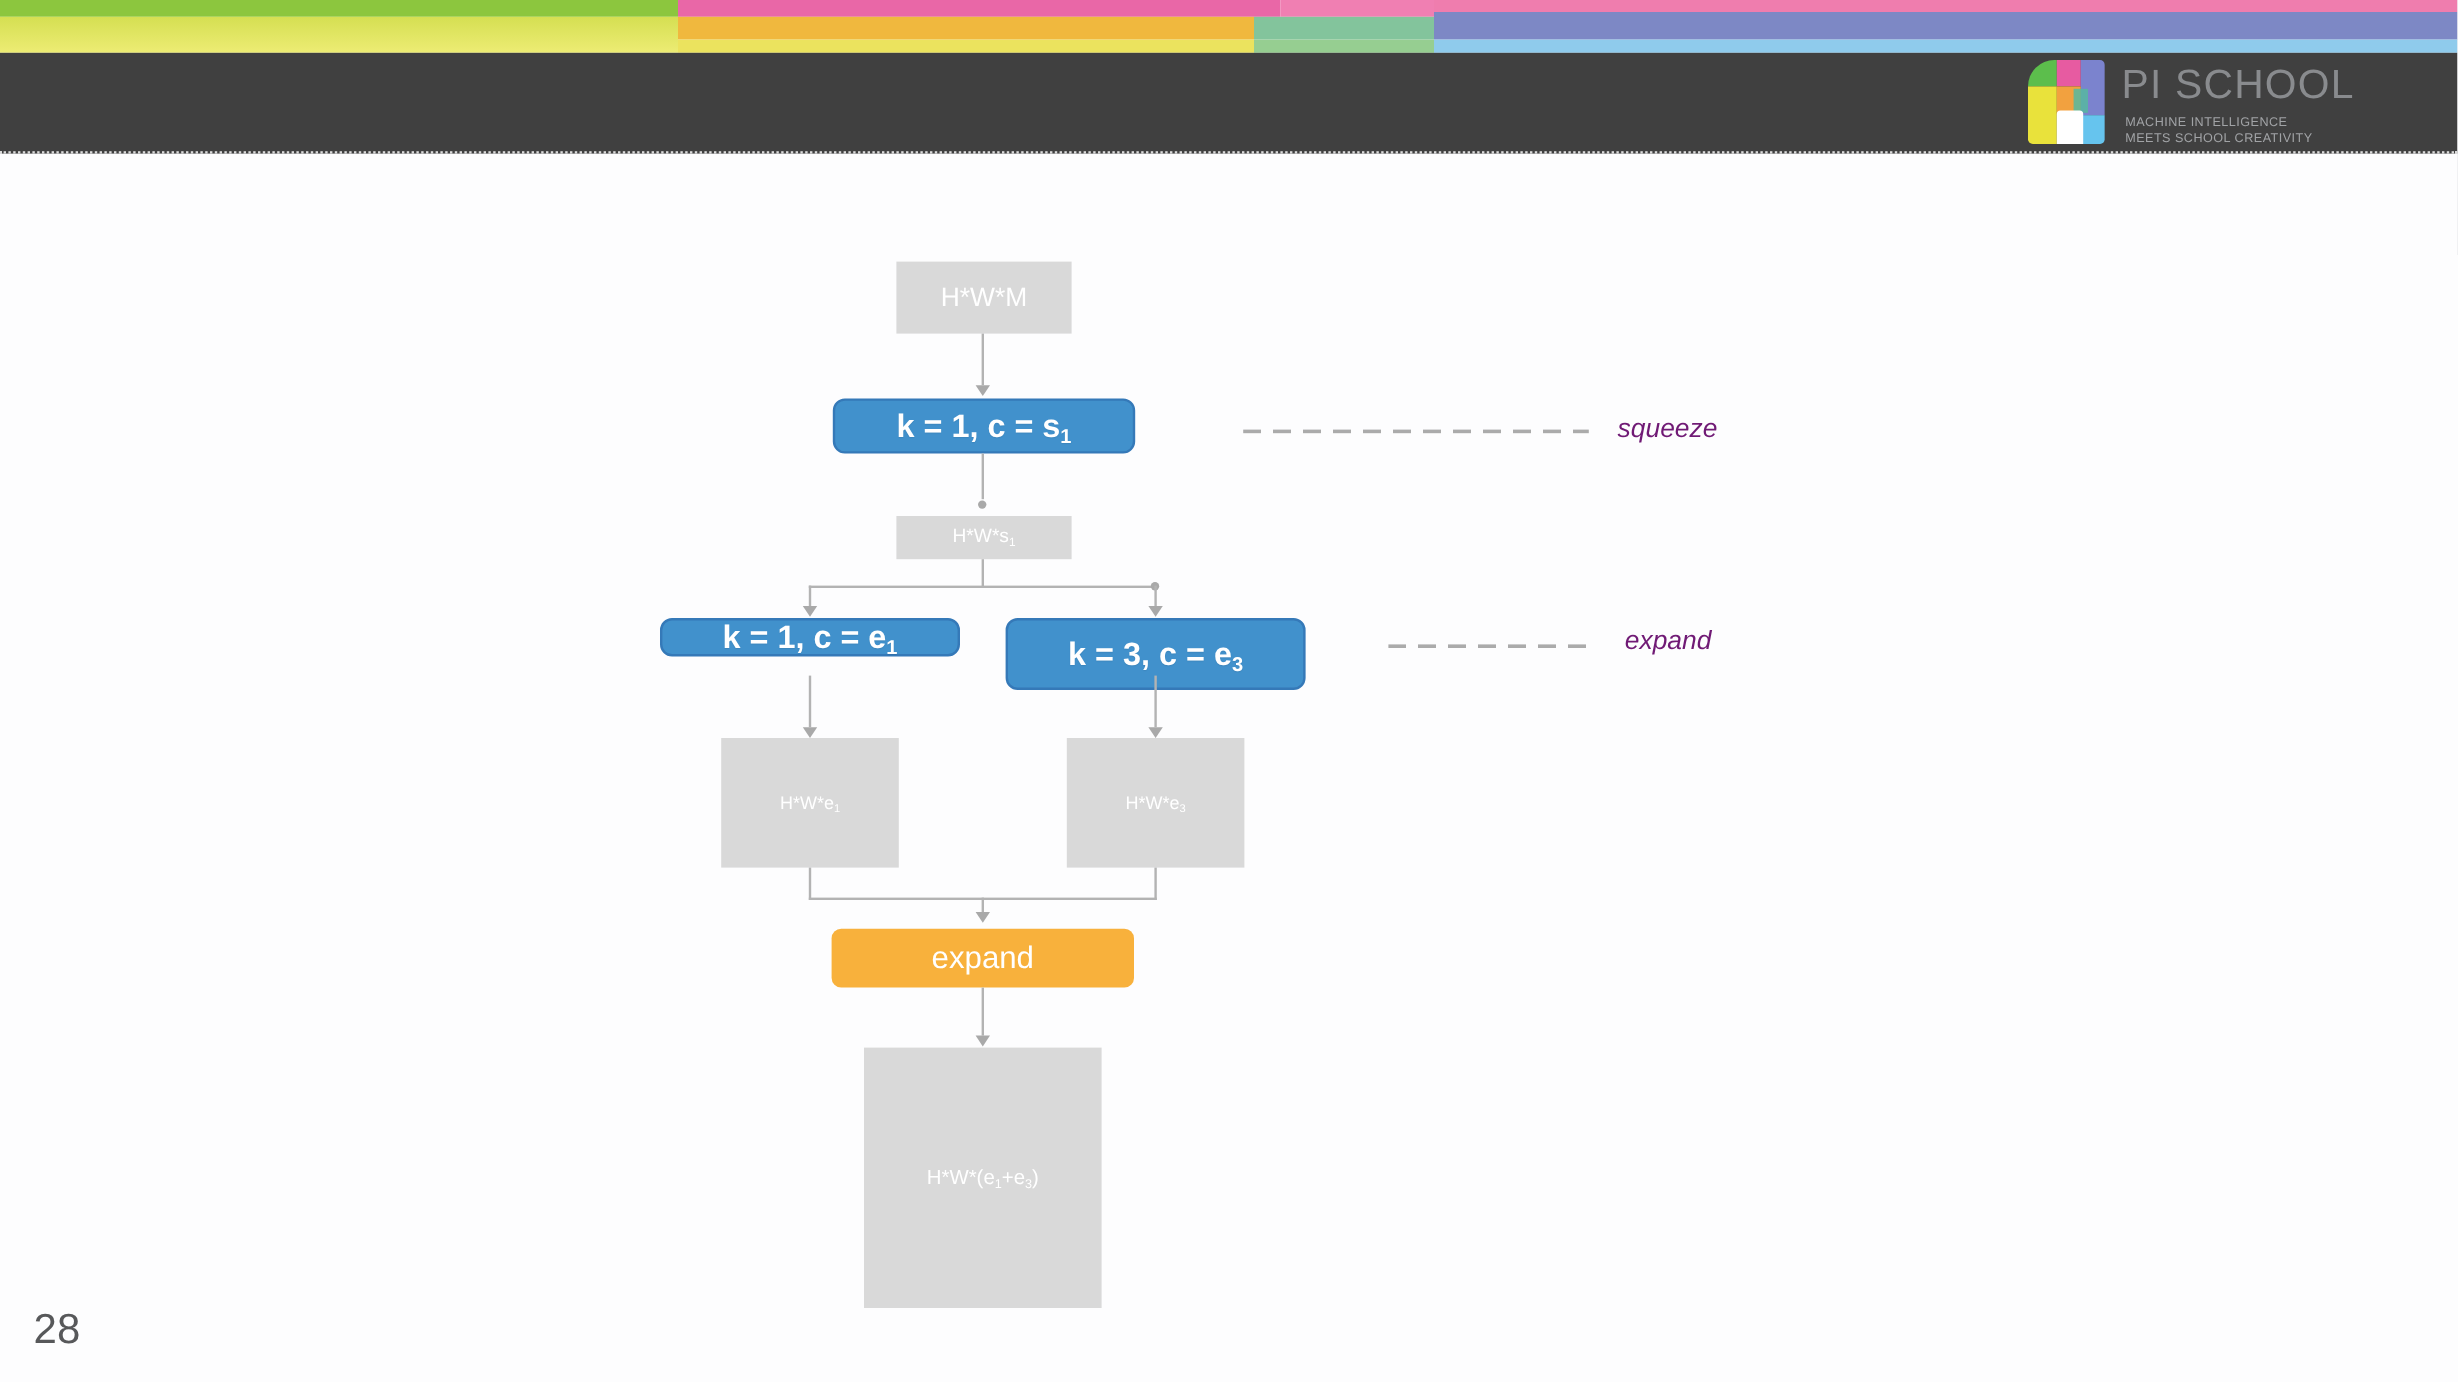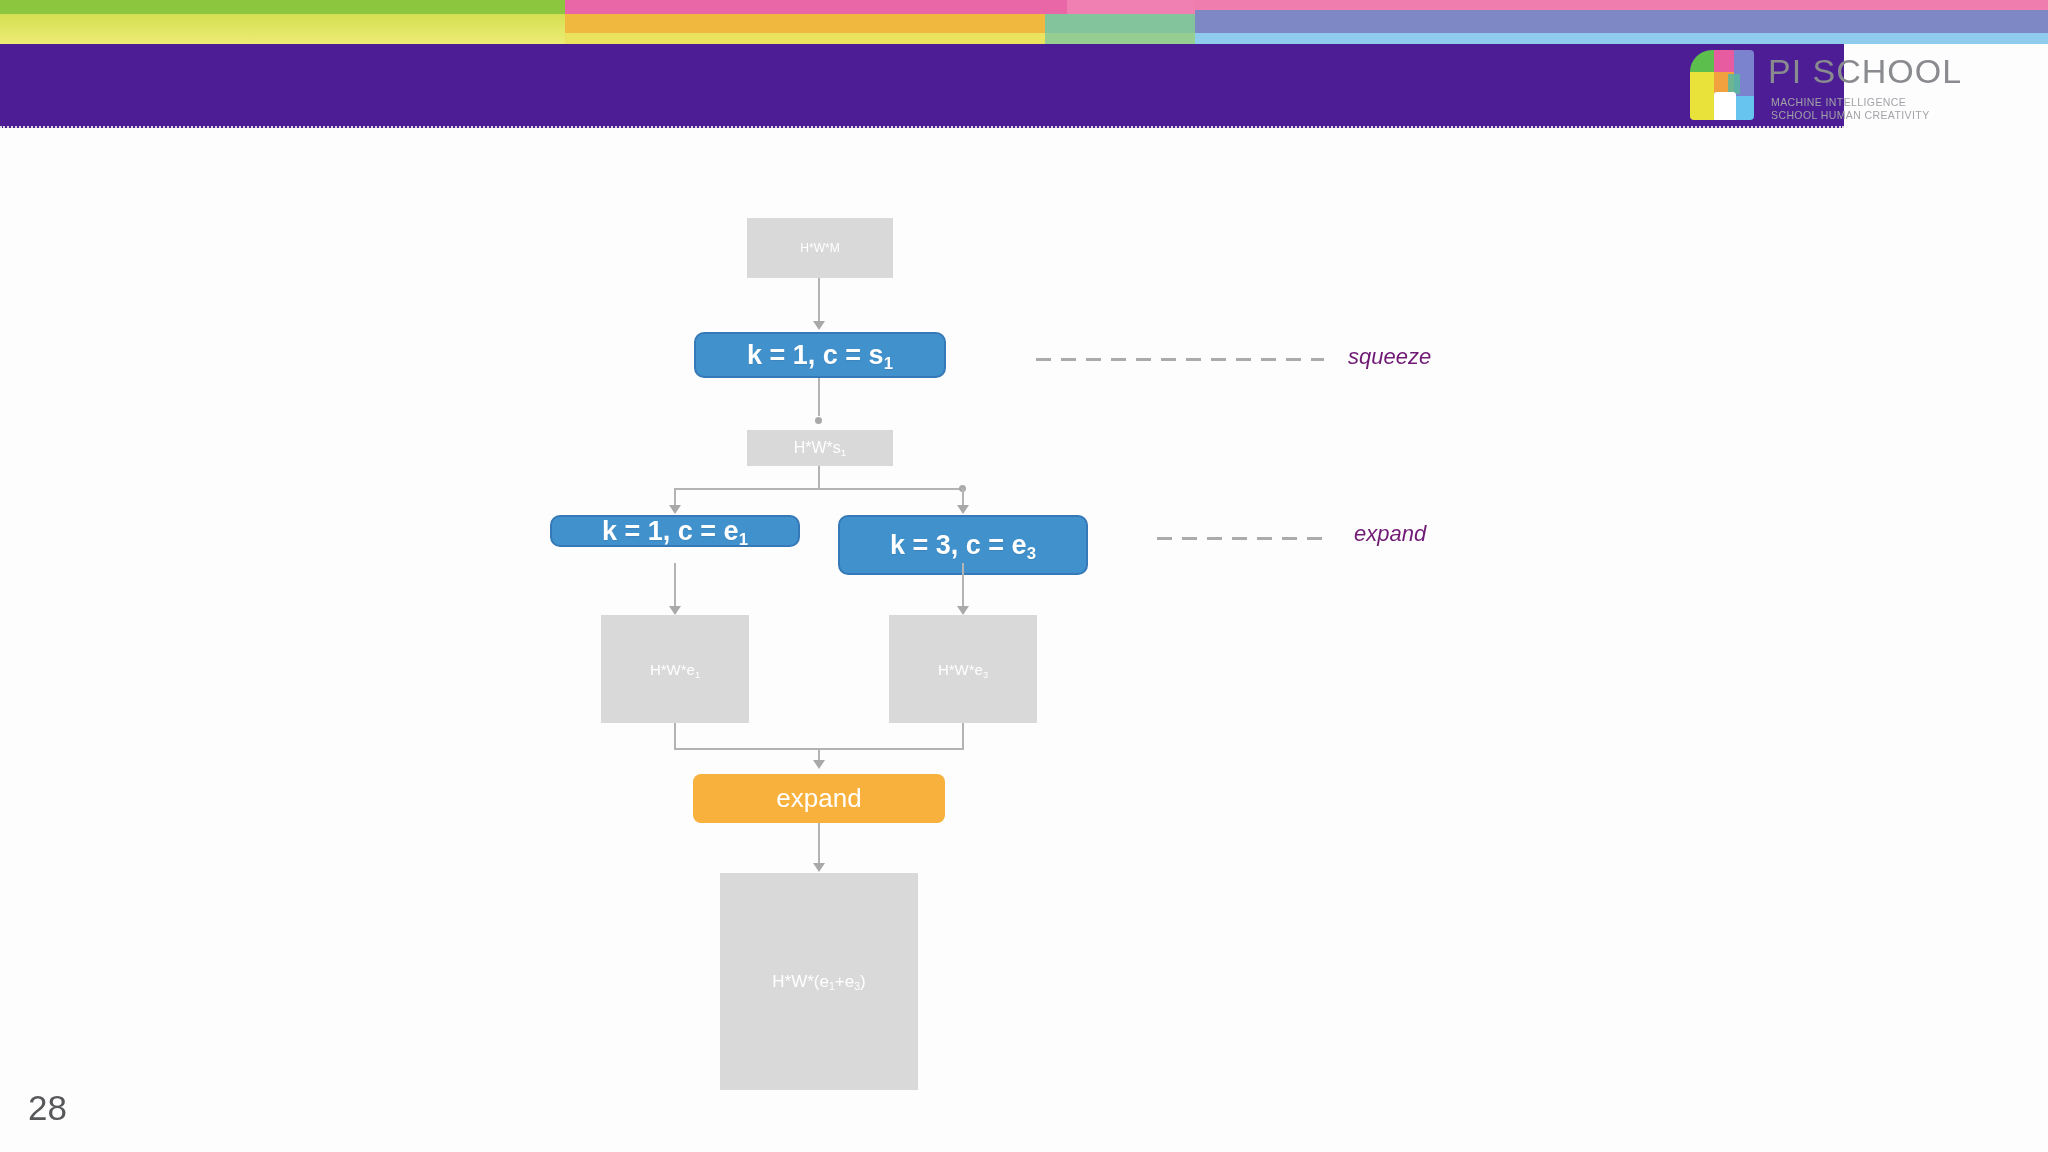--- a/index.html
+++ b/index.html
@@ -6,22 +6,22 @@
   #slide{
     position:relative;width:2048px;height:1152px;overflow:hidden;
     background:#FDFDFE;font-family:"Liberation Sans",sans-serif;
   }
 
   
   .banner{position:absolute;left:0;top:0;width:2048px;height:44px;}
   .seg{position:absolute;}
 
   
-  .header{position:absolute;left:0;top:44px;width:1844px;height:84px;
-    background:#4c1d95;border-bottom:2px dotted #DBDBDB;box-sizing:border-box;}
+  .header{position:absolute;left:0;top:44px;width:2048px;height:84px;
+    background:#404040;border-bottom:2px dotted #DBDBDB;box-sizing:border-box;}
   .logo{position:absolute;left:1690px;top:6px;width:64px;height:70px;
     border-radius:22px 4px 4px 4px;overflow:hidden;}
   .logo .cell{position:absolute;}
   .brand-name{position:absolute;left:1768px;top:8px;font-size:34px;color:#898B8E;
     letter-spacing:1px;white-space:nowrap;}
   .brand-tagline{position:absolute;left:1771px;top:52px;font-size:10.5px;line-height:13px;
     color:#A1A3A6;letter-spacing:0.4px;white-space:nowrap;}
 
   
   .dbox{position:absolute;display:flex;align-items:center;justify-content:center;
@@ -73,25 +73,25 @@
       <div class="cell" style="left:24px;top:0;width:20px;height:22px;background:#E75BA1"></div>
       <div class="cell" style="left:44px;top:0;width:20px;height:46px;background:#7B83CE"></div>
       <div class="cell" style="left:24px;top:22px;width:20px;height:24px;background:#F2A13F"></div>
       <div class="cell" style="left:38px;top:24px;width:12px;height:20px;background:#57B9A0;opacity:.85"></div>
       <div class="cell" style="left:44px;top:46px;width:20px;height:24px;background:#66C4EE"></div>
       <div class="cell" style="left:24px;top:42px;width:22px;height:28px;background:#FFFFFF;border-radius:3px 3px 0 0"></div>
     </div>
     <div class="brand-name">PI SCHOOL</div>
     <div class="brand-tagline">
       <div>MACHINE INTELLIGENCE</div>
-      <div>SCHOOL HUMAN CREATIVITY</div>
+      <div>MEETS SCHOOL CREATIVITY</div>
     </div>
   </div>
 
-  <div class="dbox box-gray" style="left:747px;top:218px;width:146px;height:60px;font-size:12px">
+  <div class="dbox box-gray" style="left:747px;top:218px;width:146px;height:60px;font-size:22px">
     <span>H*W*M</span>
   </div>
 
   <div class="vline" style="left:818px;top:278px;height:43px"></div>
   <div class="arrowhead" style="left:813px;top:321px"></div>
 
   <div class="dbox box-blue" style="left:694px;top:332px;width:252px;height:46px">
     <span><span>k = 1, c = s</span><sub class="ss">1</sub></span>
   </div>
 

